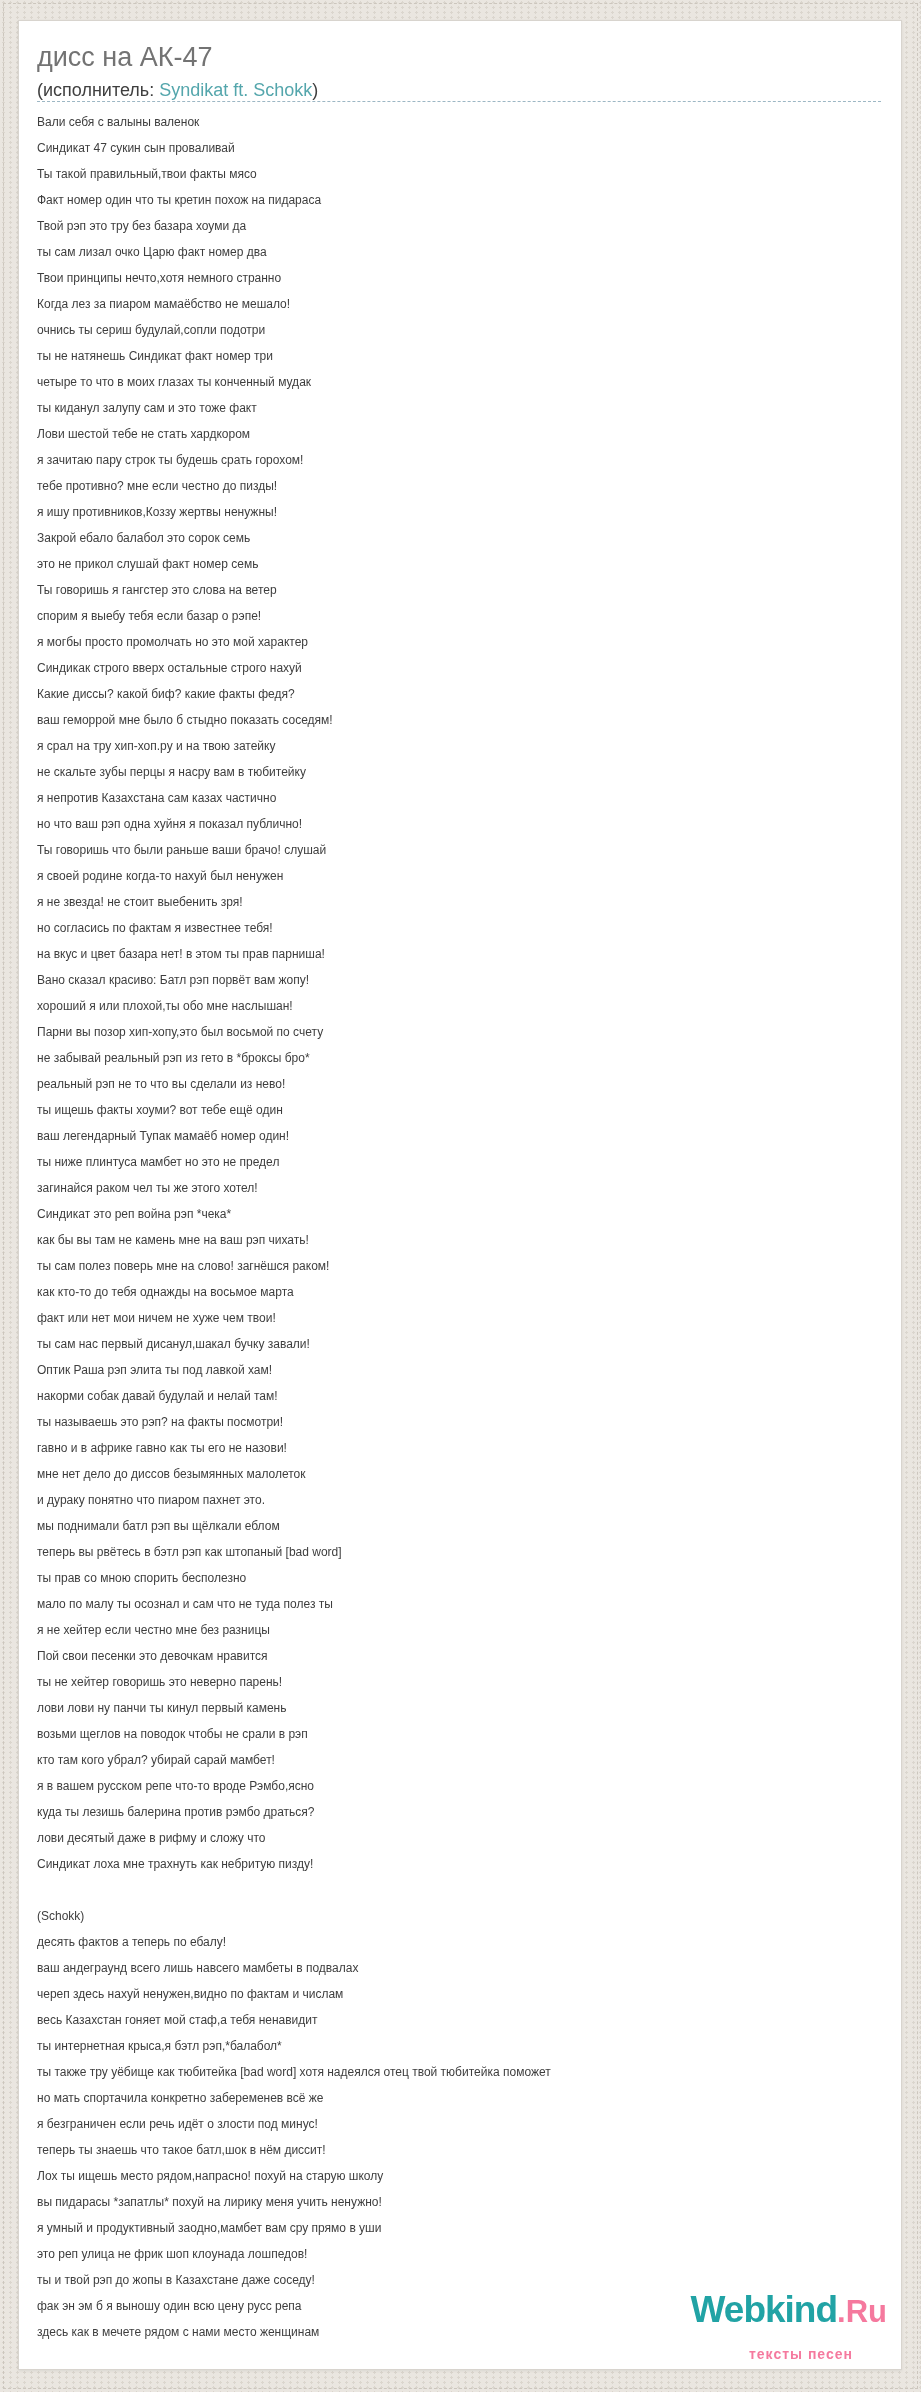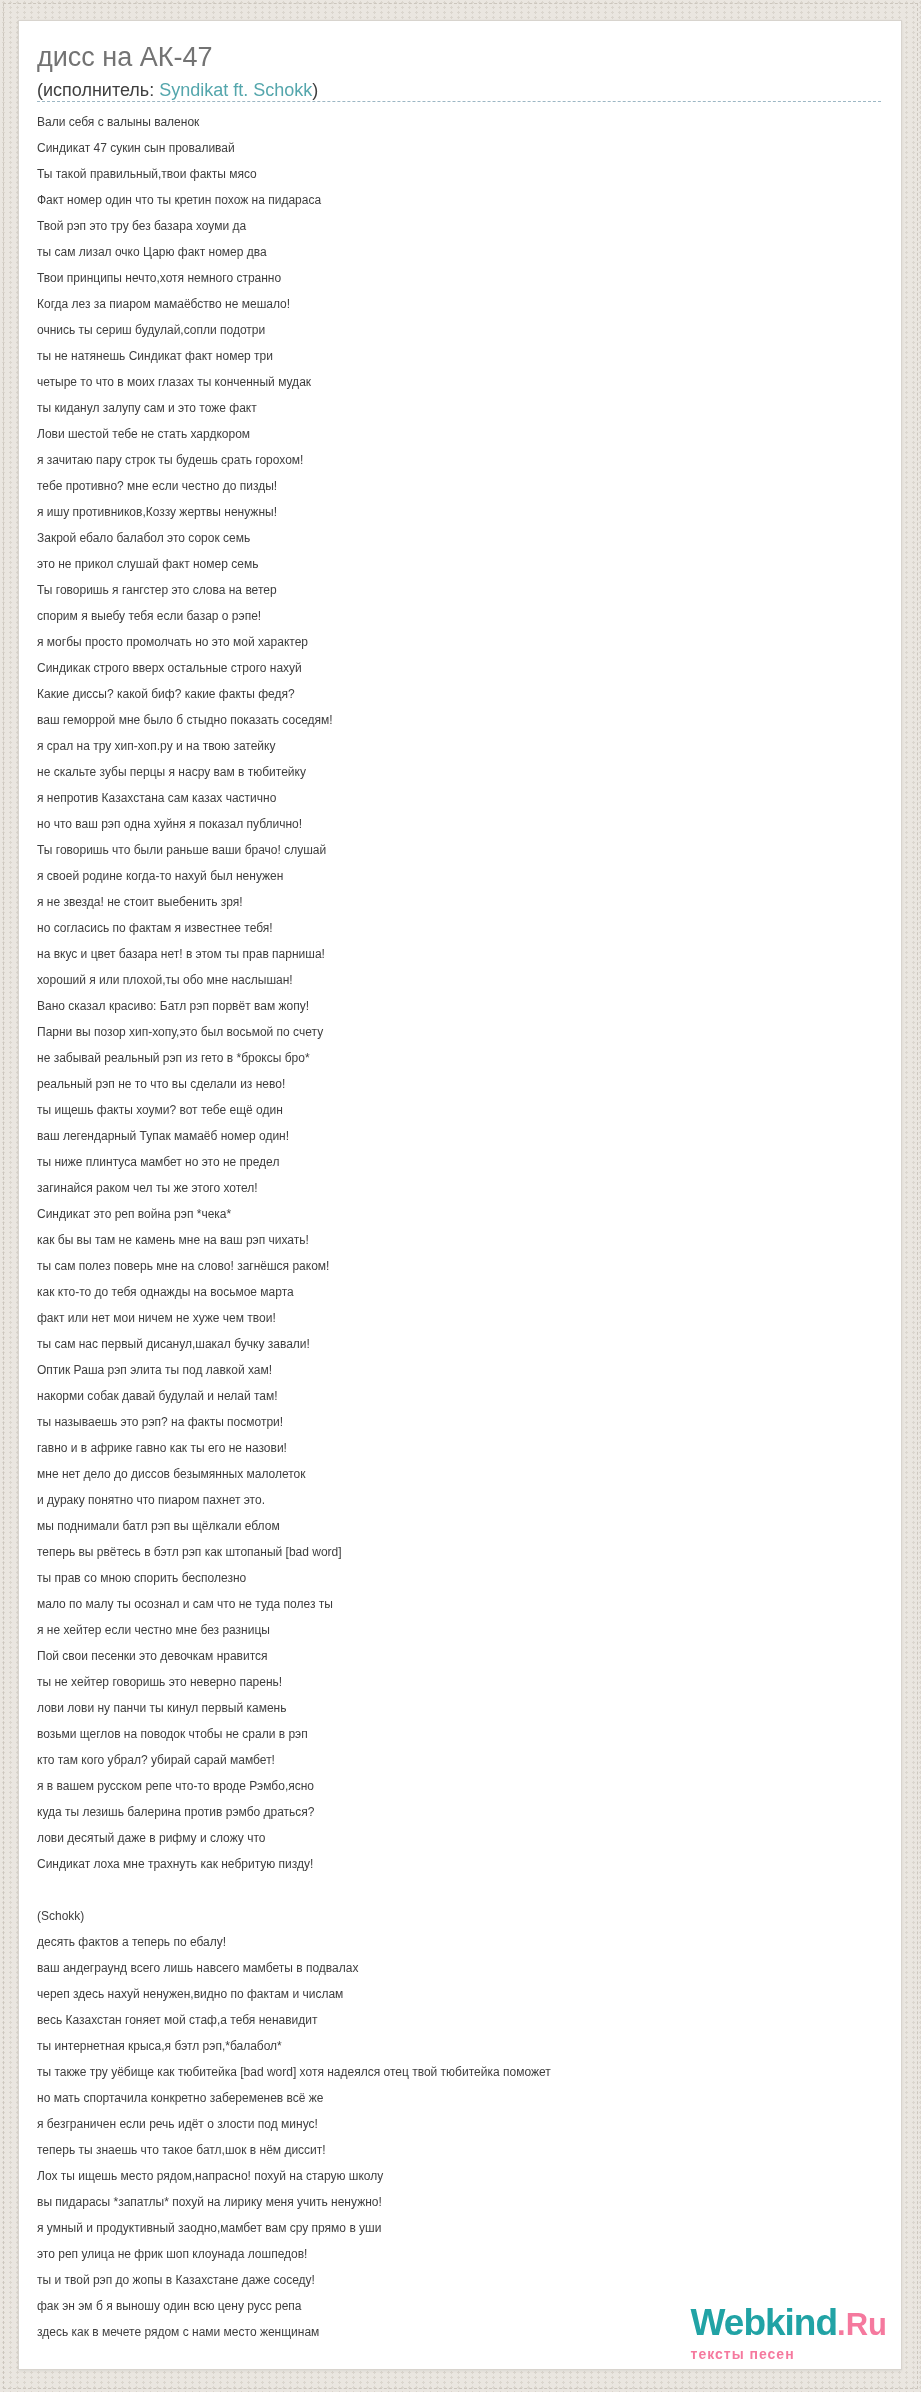--- a/index.html
+++ b/index.html
@@ -41,33 +41,33 @@
     padding:7px 0 0 18px;
     font-size:12px; color:#3e3e3e;
   }
   .line {
     white-space:nowrap;
     line-height:26px; min-height:26px;
     overflow:hidden;
   }
   .logo {
     position:absolute; right:14px; bottom:8px;
-    text-align:left; line-height:1;
+    text-align:right; line-height:1;
     text-decoration:none; cursor:pointer;
   }
   .logo-main {
     font-size:37px; font-weight:bold;
     color:#21a3a5; letter-spacing:-1px;
   }
   .logo-suffix {
     font-size:31px; font-weight:bold;
     color:#f5799e;
   }
   .logo-tagline {
-    margin-top:6px; padding-right:34px;
+    margin-top:19px; padding-right:34px;
     font-size:14px; font-weight:bold;
     color:#f5799e; letter-spacing:1px;
   }
 </style>
 </head>
 <body>
 
 <div class="frame"></div>
 
 <div class="card">
@@ -103,22 +103,22 @@
       <div class="line">ваш геморрой мне было б стыдно показать соседям!</div>
       <div class="line">я срал на тру хип-хоп.ру и на твою затейку</div>
       <div class="line">не скальте зубы перцы я насру вам в тюбитейку</div>
       <div class="line">я непротив Казахстана сам казах частично</div>
       <div class="line">но что ваш рэп одна хуйня я показал публично!</div>
       <div class="line">Ты говоришь что были раньше ваши брачо! слушай</div>
       <div class="line">я своей родине когда-то нахуй был ненужен</div>
       <div class="line">я не звезда! не стоит выебенить зря!</div>
       <div class="line">но согласись по фактам я известнее тебя!</div>
       <div class="line">на вкус и цвет базара нет! в этом ты прав парниша!</div>
+      <div class="line">Вано сказал красиво: Батл рэп порвёт вам жопу!</div>
       <div class="line">хороший я или плохой,ты обо мне наслышан!</div>
-      <div class="line">Вано сказал красиво: Батл рэп порвёт вам жопу!</div>
       <div class="line">Парни вы позор хип-хопу,это был восьмой по счету</div>
       <div class="line">не забывай реальный рэп из гето в *броксы бро*</div>
       <div class="line">реальный рэп не то что вы сделали из нево!</div>
       <div class="line">ты ищешь факты хоуми? вот тебе ещё один</div>
       <div class="line">ваш легендарный Тупак мамаёб номер один!</div>
       <div class="line">ты ниже плинтуса мамбет но это не предел</div>
       <div class="line">загинайся раком чел ты же этого хотел!</div>
       <div class="line">Синдикат это реп война рэп *чека*</div>
       <div class="line">как бы вы там не камень мне на ваш рэп чихать!</div>
       <div class="line">ты сам полез поверь мне на слово! загнёшся раком!</div>

